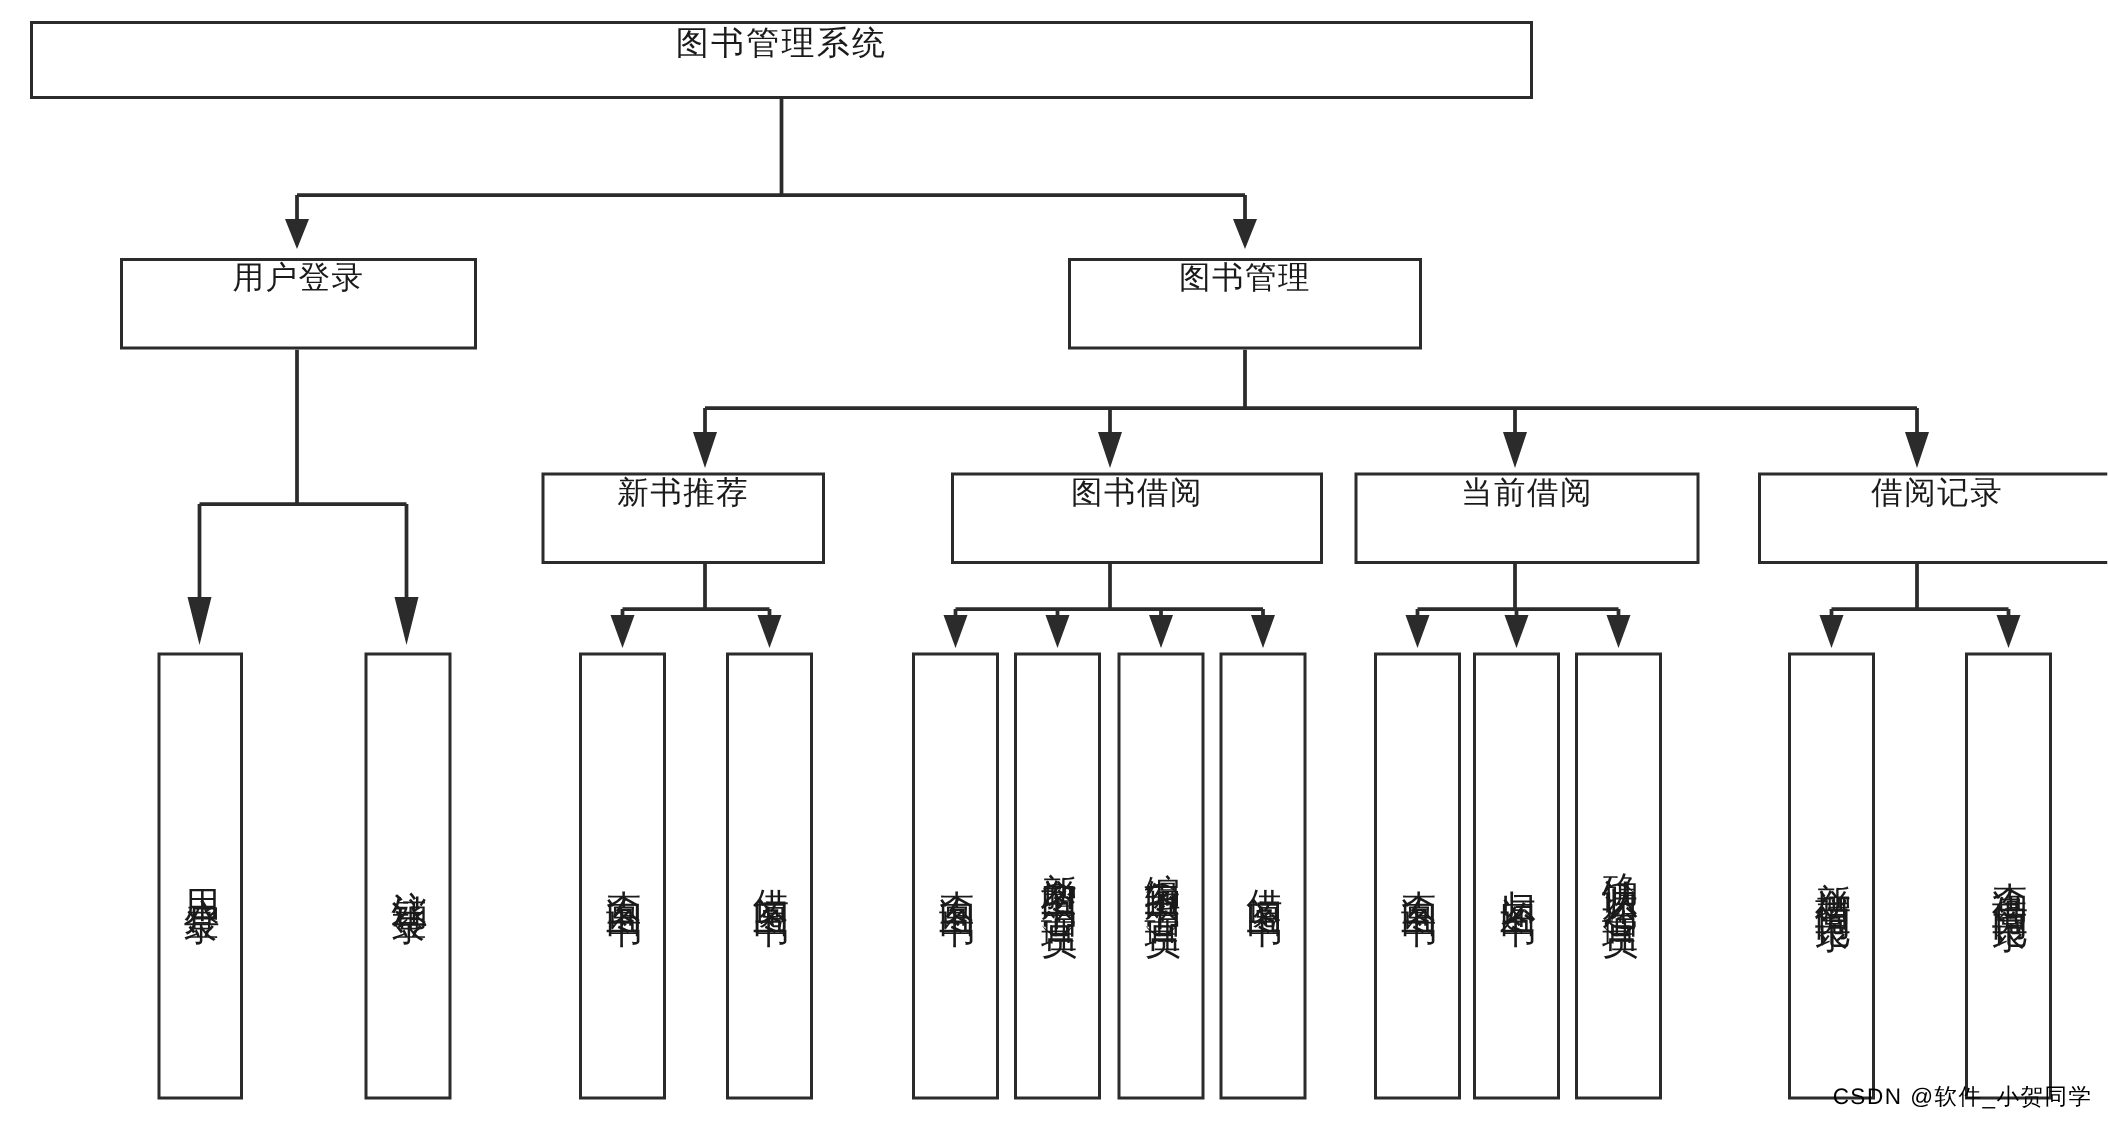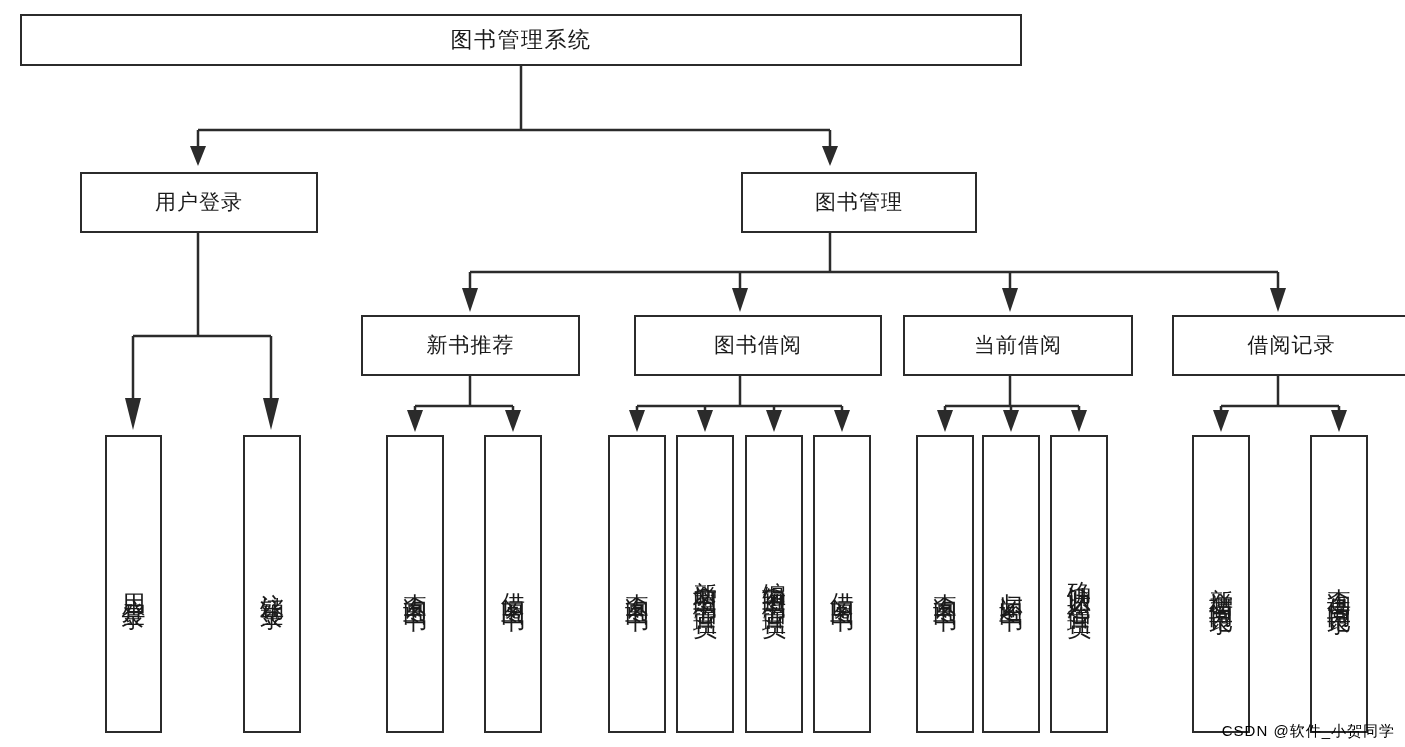--- a/index.html
+++ b/index.html
@@ -14,21 +14,21 @@
     height:747px;
     background:#ffffff;
     overflow:hidden;
   }
   .node{
     position:absolute;
     box-sizing:border-box;
     background:#ffffff;
     border:2.5px solid #2b2b2b;
     display:flex;
-    align-items:center;
+    align-items:flex-start;
     justify-content:center;
     color:#1a1a1a;
   }
   .node .label{
     display:block;
     text-align:center;
     line-height:1.15;
     color:#1a1a1a;
   }
   
@@ -142,25 +142,25 @@
     <polygon points="1331,410 1347,410 1339,432"></polygon>
   </svg>
 
   <div class="node horiz root" style="left:20px;top:14px;width:1002px;height:52px;">
     <span class="label">图书管理系统</span>
   </div>
 
   <div class="node horiz" style="left:80px;top:172px;width:238px;height:61px;">
     <span class="label">用户登录</span>
   </div>
-  <div class="node horiz" style="left:741px;top:172px;width:236px;height:61px;">
+  <div class="node horiz" style="left:712px;top:172px;width:236px;height:61px;">
     <span class="label">图书管理</span>
   </div>
 
-  <div class="node horiz" style="left:361px;top:315px;width:219px;height:61px;">
+  <div class="node horiz" style="left:361px;top:315px;width:189px;height:61px;">
     <span class="label">新书推荐</span>
   </div>
   <div class="node horiz" style="left:634px;top:315px;width:248px;height:61px;">
     <span class="label">图书借阅</span>
   </div>
   <div class="node horiz" style="left:903px;top:315px;width:230px;height:61px;">
     <span class="label">当前借阅</span>
   </div>
   <div class="node horiz" style="left:1172px;top:315px;width:239px;height:61px;">
     <span class="label">借阅记录</span>

